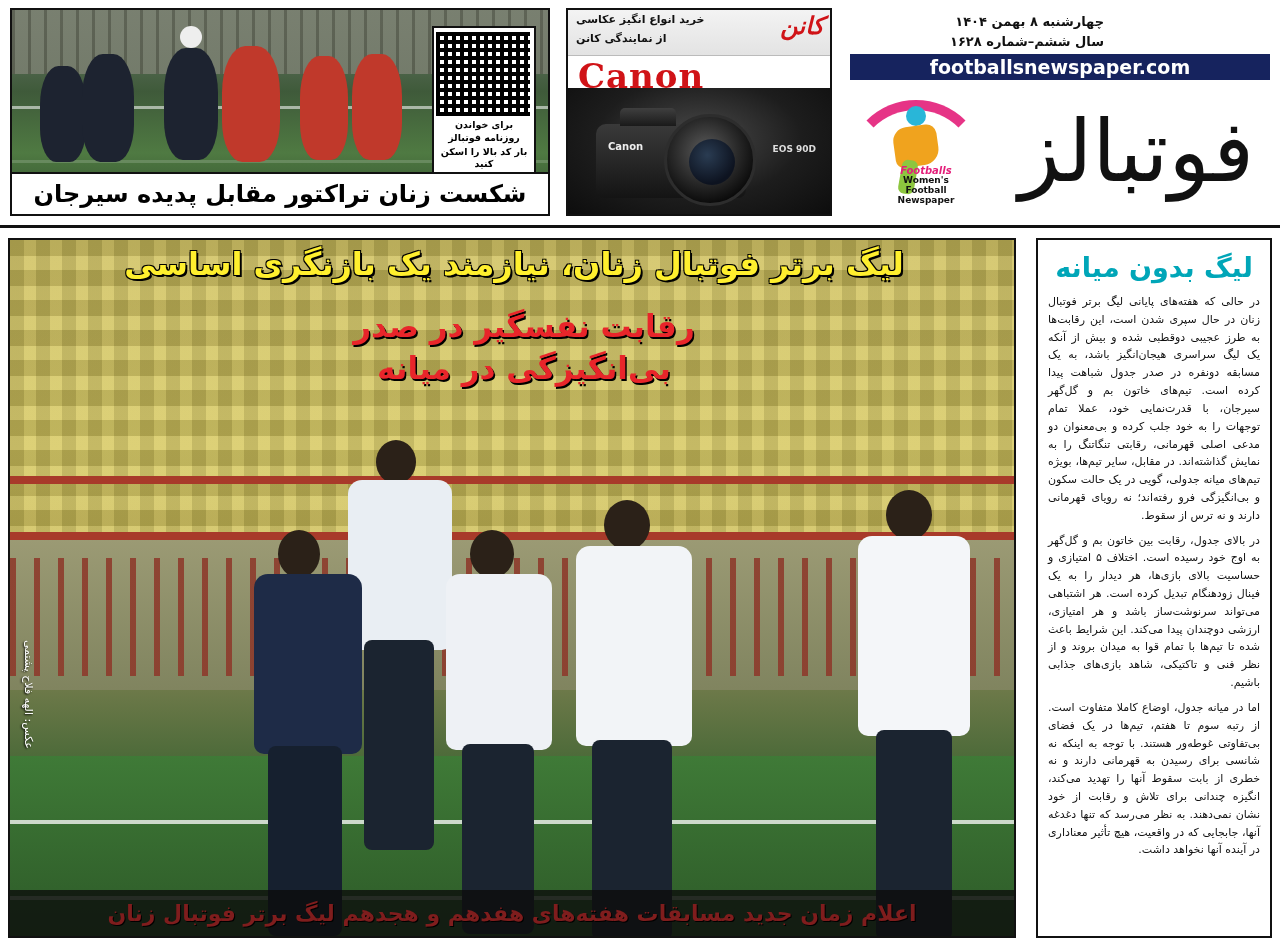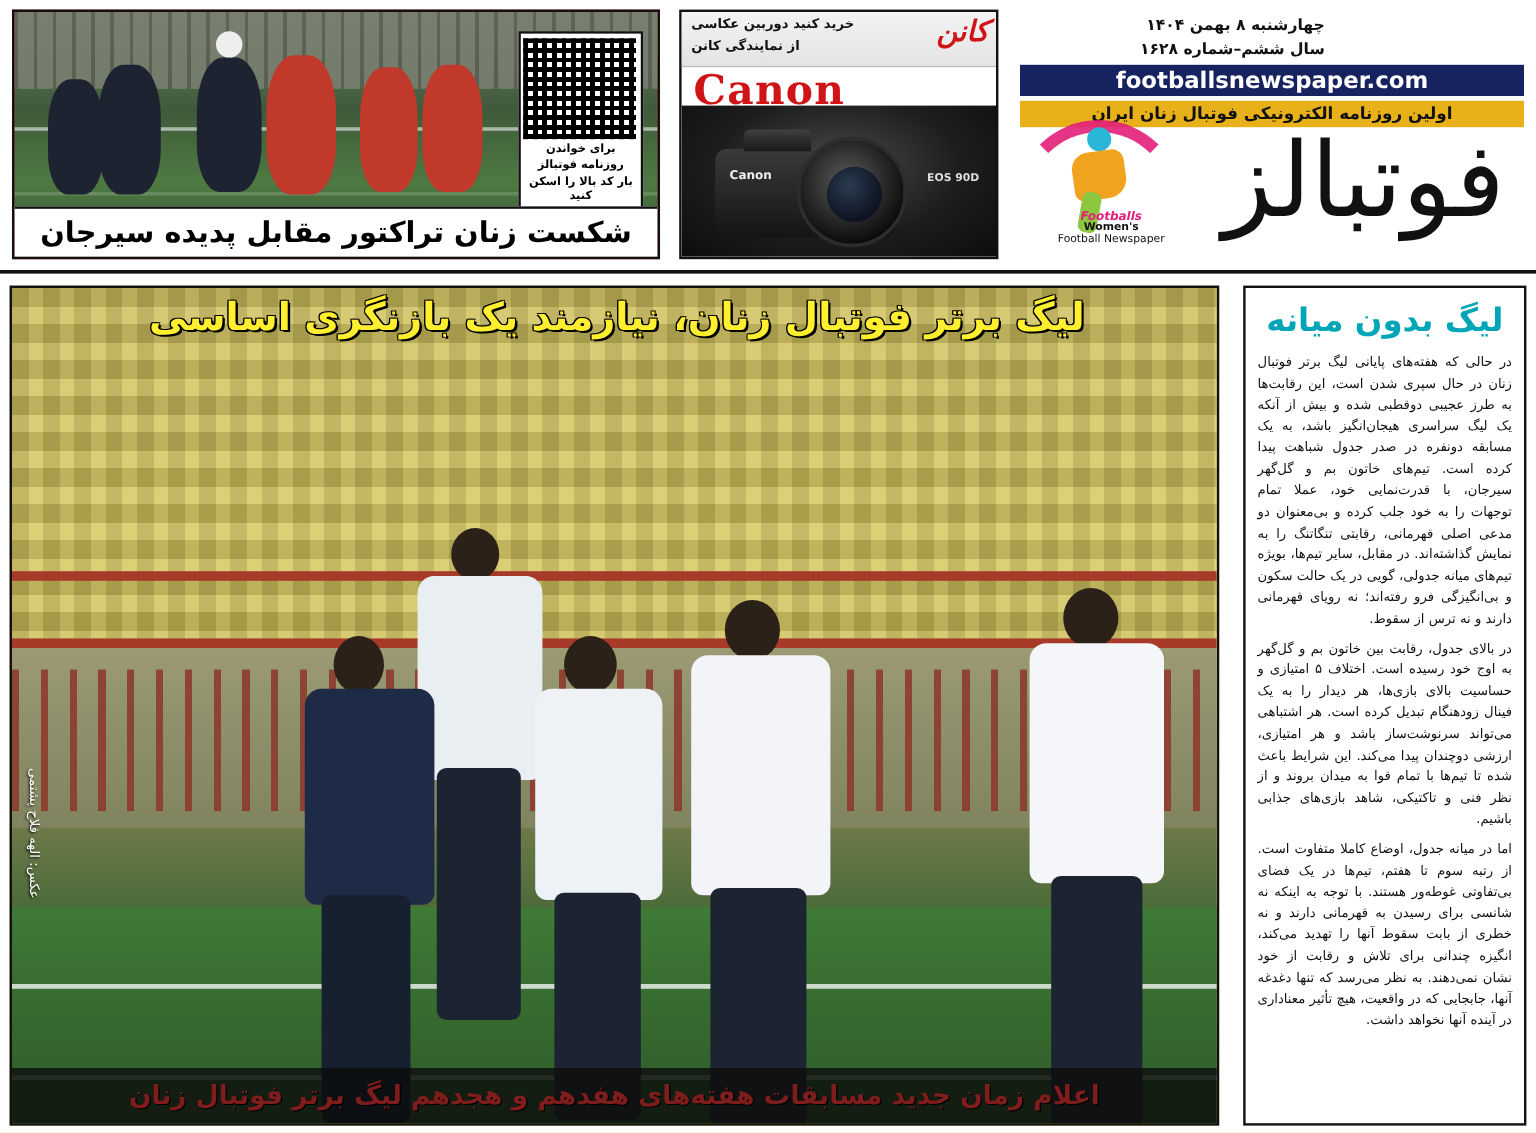--- a/index.html
+++ b/index.html
@@ -23,21 +23,21 @@
     border-bottom: 3px solid #111;
   }
 
   
   .photo-promo {
     position: absolute;
     left: 10px; top: 8px;
     width: 540px; height: 208px;
     border: 2px solid #111;
     overflow: hidden;
-    background: #b91c1c;
+    background: #a3a3a3;
   }
   .pitch-bg {
     position: absolute; inset: 0;
     background:
       linear-gradient(180deg, #6c7d6a 0%, #5a6d58 18%, #3f5a3a 40%, #4f7a42 70%, #2f4a2c 100%);
   }
   .pitch-line {
     position: absolute; left: 0; width: 100%; height: 3px;
     background: rgba(255,255,255,0.55);
   }
@@ -207,21 +207,21 @@
     border-radius: 70px 70px 0 0 / 70px 70px 0 0;
     border-left: 10px solid transparent; border-right: 10px solid transparent;
     opacity: .9;
   }
   .lm-text {
     position: absolute; left: 30px; bottom: 2px; text-align: center; width: 100px;
     line-height: 1.1;
   }
   .lm-t1 { font-size: 10px; font-weight: bold; color: #e41f7a; font-style: italic; }
   .lm-t2 { font-size: 9px; font-weight: bold; color: #111; }
-  .lm-t3 { font-size: 9px; font-weight: normal; color: #111; }
+  .lm-t3 { font-size: 9px; font-weight: bold; color: #111; }
 
   
   .content {
     position: absolute;
     top: 234px; left: 0;
     width: 1280px; height: 710px;
   }
 
   
   .side-col {
@@ -366,40 +366,39 @@
       <div class="qr-text">برای خواندن روزنامه فوتبالز</div>
       <div class="qr-text" style="padding-top:0;">بار کد بالا را اسکن کنید</div>
     </div>
 
     <div class="promo-caption">شکست زنان تراکتور مقابل پدیده سیرجان</div>
   </div>
 
   <div class="ad-canon">
     <div class="canon-top">
       <div class="canon-brand">کانن</div>
-      <div class="canon-sub1">خرید کنید دوربین عکاسی</div>
+      <div class="canon-sub1">خرید انواع انگیز عکاسی</div>
       <div class="canon-sub2">از نمایندگی کانن</div>
     </div>
     <div class="canon-word">Canon</div>
     <div class="camera">
       <div class="cam-body"></div>
       <div class="cam-top"></div>
       <div class="cam-lens"></div>
       <div class="cam-label">Canon</div>
       <div class="cam-model">EOS 90D</div>
     </div>
   </div>
 
   <div class="nameplate">
     <div class="date-line">
       <div>چهارشنبه ۸ بهمن ۱۴۰۴</div>
       <div>سال ششم–شماره ۱۶۲۸</div>
     </div>
     <div class="site-bar">footballsnewspaper.com</div>
-    <div class="tagline-bar">اولین روزنامه الکترونیکی فوتبال زنان ایران</div>
     <div class="logo-word">فوتبالز</div>
 
     <div class="logo-mark">
       <div class="lm-arc"></div>
       <div class="lm-figure">
         <div class="lm-head"></div>
         <div class="lm-body"></div>
         <div class="lm-leg"></div>
       </div>
       <div class="lm-text">
@@ -460,18 +459,22 @@
     </div>
 
     <div class="pl" style="left:840px; top:250px; width:130px; height:440px;">
       <div class="head" style="left:36px; top:0; width:46px; height:50px;"></div>
       <div class="torso" style="left:8px; top:46px; width:112px; height:200px; background:#f4f6f9;"></div>
       <div class="legs" style="left:26px; top:240px; width:76px; height:210px; background:#1b2430;"></div>
     </div>
 
     <div class="headline-main">لیگ برتر فوتبال زنان، نیازمند یک بازنگری اساسی</div>
 
+    <div class="sub-red">
+      <div>رقابت نفسگیر در صدر</div>
+      <div>بی‌انگیزگی در میانه</div>
+    </div>
 
     <div class="photo-credit">عکس: الهه فلاح پشتمی</div>
 
     <div class="bottom-banner">اعلام زمان جدید مسابقات هفته‌های هفدهم و هجدهم لیگ برتر فوتبال زنان</div>
   </div>
 </div>
 
 </body></html>

